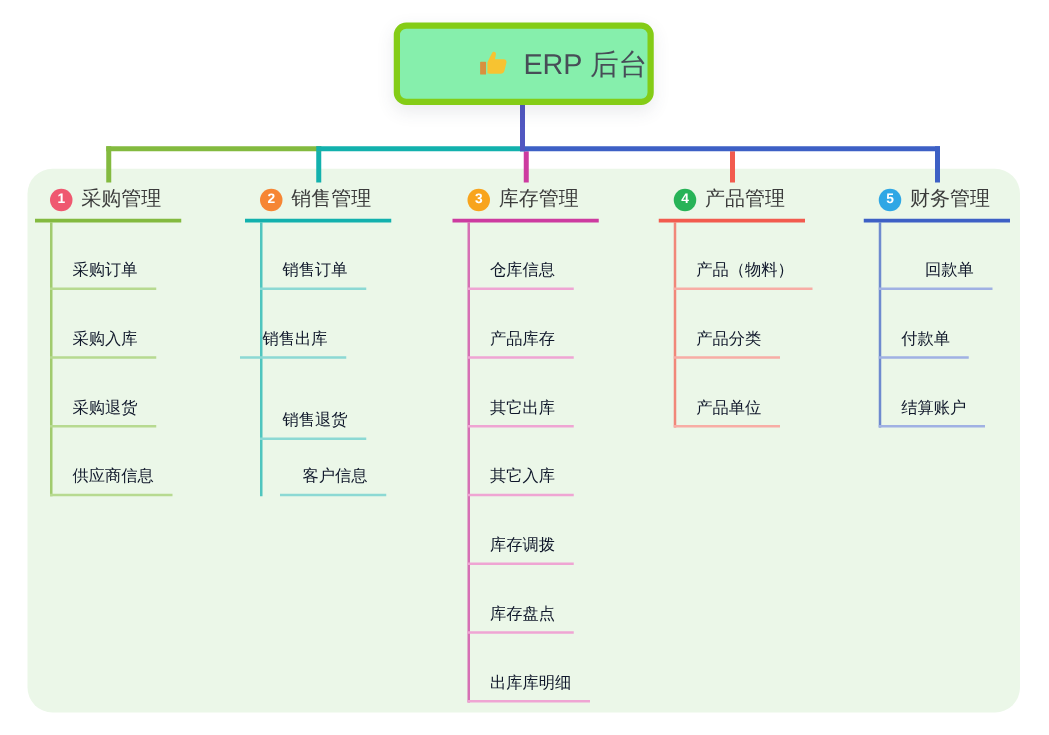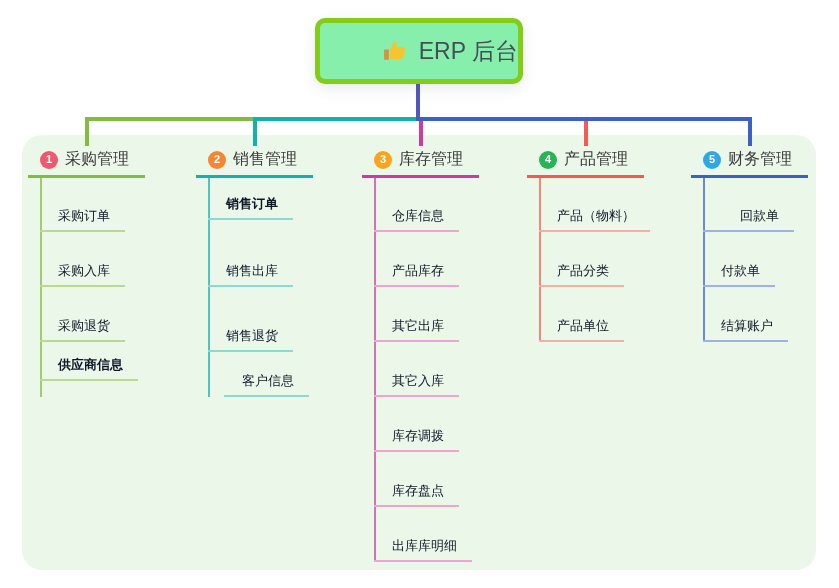--- a/index.html
+++ b/index.html
@@ -61,31 +61,31 @@
       </div>
       <div class="child-node" style="left: 40px; top: 206px; border-bottom-color: rgb(183, 218, 144);">
         <span>采购订单</span>
       </div>
       <div class="child-node" style="left: 40px; top: 261px; border-bottom-color: rgb(183, 218, 144);">
         <span>采购入库</span>
       </div>
       <div class="child-node" style="left: 40px; top: 316px; border-bottom-color: rgb(183, 218, 144);">
         <span>采购退货</span>
       </div>
-      <div class="child-node" style="left: 40px; top: 355px; border-bottom-color: rgb(183, 218, 144); font-weight: bold;">
+      <div class="child-node" style="left: 40px; top: 371px; border-bottom-color: rgb(183, 218, 144);">
         <span>供应商信息</span>
       </div>
       <div class="branch-title" style="left: 196px; border-bottom-color: rgb(18, 177, 173);">
         <span class="badge" style="background: rgb(246, 134, 52);">2</span>
         <span>销售管理</span>
       </div>
-      <div class="child-node" style="left: 208px; top: 194px; border-bottom-color: rgb(140, 217, 212); font-weight: bold;">
+      <div class="child-node" style="left: 208px; top: 206px; border-bottom-color: rgb(140, 217, 212);">
         <span>销售订单</span>
       </div>
-      <div class="child-node" style="left: 208px; top: 261px; border-bottom-color: rgb(140, 217, 212);">
+      <div class="child-node" style="left: 192px; top: 261px; border-bottom-color: rgb(140, 217, 212);">
         <span>销售出库</span>
       </div>
       <div class="child-node" style="left: 208px; top: 326px; border-bottom-color: rgb(140, 217, 212);">
         <span>销售退货</span>
       </div>
       <div class="child-node" style="left: 224px; top: 371px; border-bottom-color: rgb(140, 217, 212);">
         <span>客户信息</span>
       </div>
       <div class="branch-title" style="left: 362px; border-bottom-color: rgb(205, 59, 160);">
         <span class="badge" style="background: rgb(248, 164, 29);">3</span>

